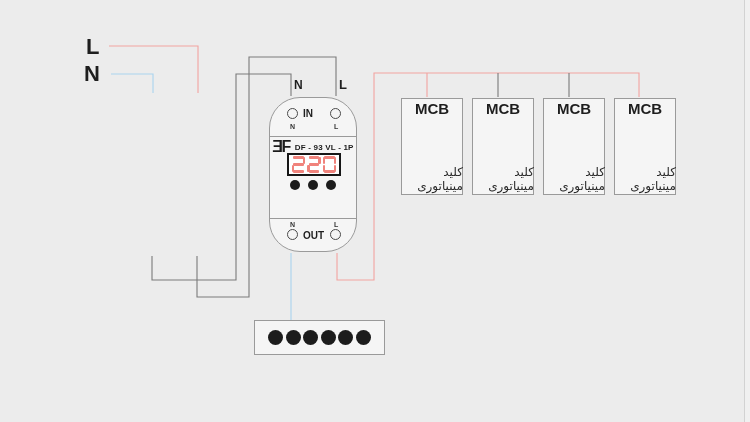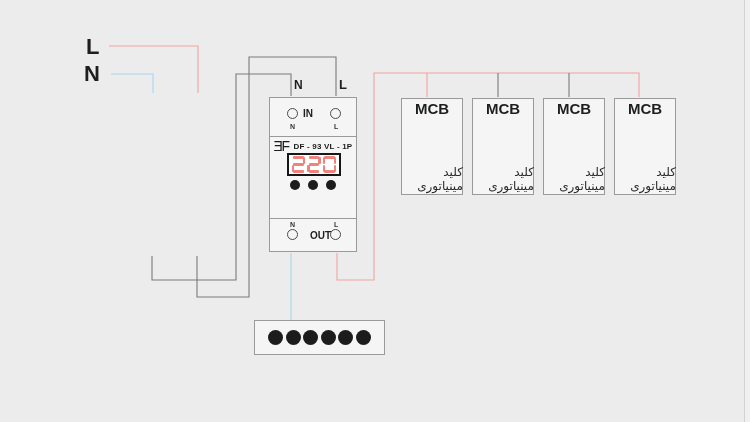--- a/index.html
+++ b/index.html
@@ -20,27 +20,27 @@
   .feed-label{position:absolute; font-weight:bold; font-size:22px; line-height:1; color:var(--ink);}
 
   .device{position:absolute; background:var(--box-fill); border:1px solid var(--box-border);}
 
   
   #rcbo{left:128px; top:93px; width:87px; height:163px; display:flex; flex-direction:column; align-items:center; justify-content:center;}
   #rcbo .title{font-weight:bold; font-size:19px; color:var(--ink); letter-spacing:.5px;}
   #rcbo .subtitle{font-size:9.5px; color:#2a2a2a; margin-top:4px;}
 
   
-  #protector{left:269px; top:97px; width:88px; height:155px;}
+  #protector{left:269px; top:97px; width:88px; height:155px;border-radius:31px;}
   .divider{position:absolute; left:0; right:0; height:1px; background:var(--box-border);}
   .term{position:absolute; width:11px; height:11px; border:1.4px solid #4a4a4a; border-radius:50%; background:var(--box-fill);}
   .term-lbl{position:absolute; font-size:7px; font-weight:bold; color:#333; line-height:1;}
   .io-lbl{position:absolute; font-weight:bold; font-size:10px; color:var(--ink); line-height:1;}
   .brandrow{position:absolute; left:0; top:40px; width:100%; display:flex; justify-content:center; align-items:center; gap:5px;}
-  .logo{font-weight:normal; font-size:14px; letter-spacing:-1.5px; color:#1b1b1b;}
+  .logo{font-weight:bold; font-size:16px; letter-spacing:-1.5px; color:#1b1b1b;}
   .model{font-weight:bold; font-size:8px; color:#1b1b1b; letter-spacing:.2px;}
   #display{position:absolute; left:17px; top:55px; width:54px; height:23px; background:#ffffff; border:2px solid #161616; display:flex; align-items:center; justify-content:center; gap:2px;}
   .seg-digit{position:relative; width:13.5px; height:17px;}
   .seg{position:absolute; background:var(--display-digit); border-radius:1px;}
   .dotrow{position:absolute; left:0; top:82px; width:100%; display:flex; justify-content:center; gap:8px;}
   .dotrow .dot{width:10px; height:10px; border-radius:50%; background:#1c1c1c;}
   .top-term-lbl{position:absolute; font-weight:bold; line-height:1; color:var(--ink);}
 
   
   .mcb{width:62px; height:97px; display:flex; flex-direction:column; align-items:center; justify-content:center;gap:44px;}
@@ -118,21 +118,21 @@
       </div>
     <div class="dotrow" id="indicator-dots">
         <span class="dot"></span>
         <span class="dot"></span>
         <span class="dot"></span>
       </div>
 
     <div class="term-lbl" style="left:20px; top:123px;">N</div>
     <div class="term-lbl" style="left:64px; top:123px;">L</div>
     <div class="term" style="left:17px; top:131px;"></div>
-    <div class="io-lbl" style="left:40px; top:133px;">OUT</div>
+    <div class="io-lbl" style="left:33px; top:133px;">OUT</div>
     <div class="term" style="left:60px; top:131px;"></div>
   </div>
 
   <div class="device mcb" style="left:401px; top:98px;">
     <div class="title">MCB</div>
     <div class="subtitle fa">کلید مینیاتوری</div>
   </div>
   <div class="device mcb" style="left:472px; top:98px;">
     <div class="title">MCB</div>
     <div class="subtitle fa">کلید مینیاتوری</div>

